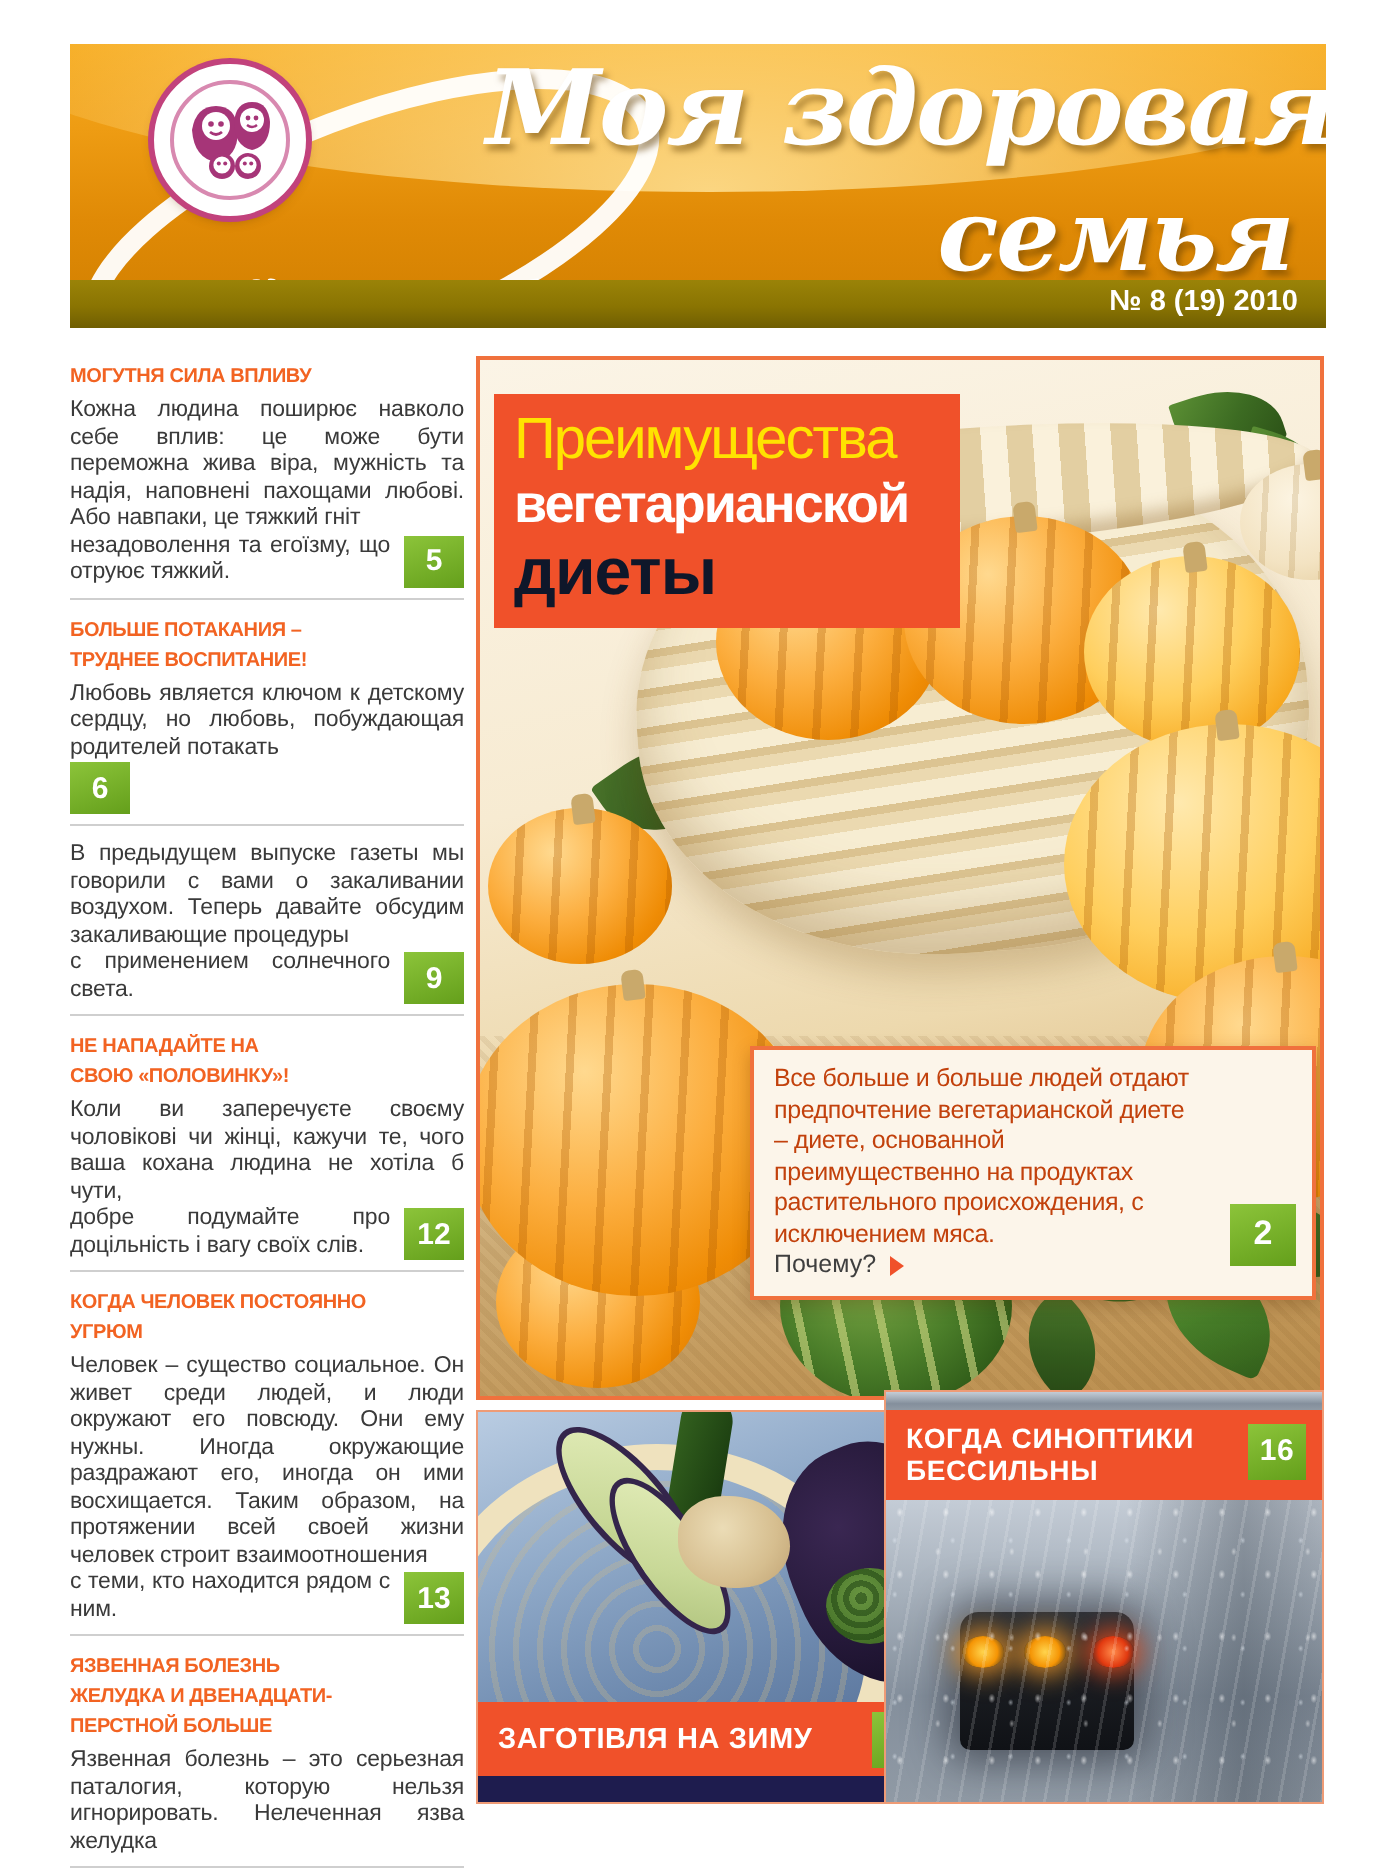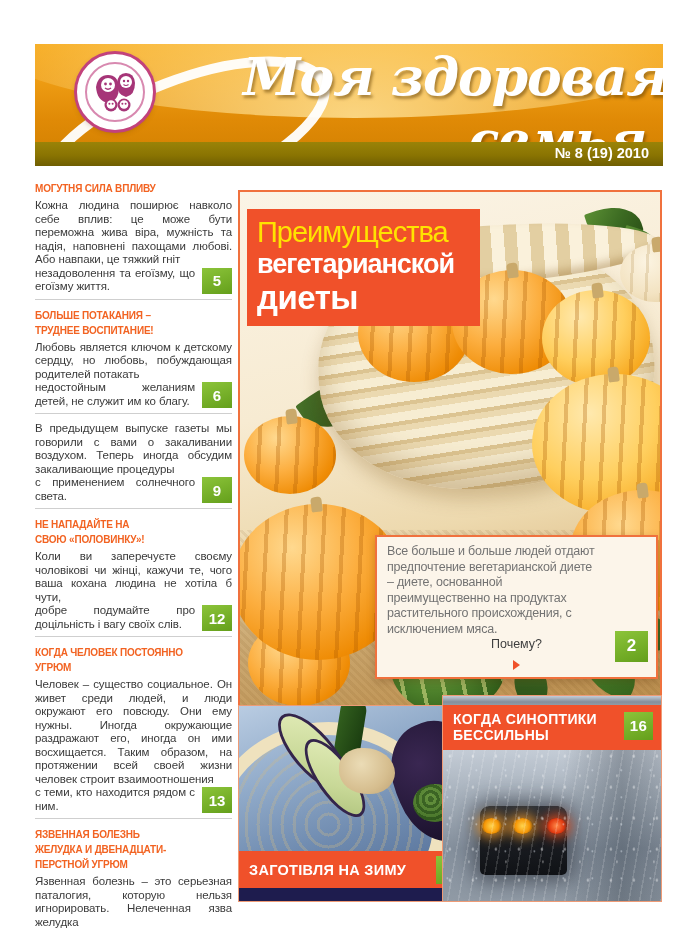--- a/index.html
+++ b/index.html
@@ -5,21 +5,21 @@
   :root{
     --accent-orange:#F0512A; --headline-yellow:#FFE300; --badge-green-1:#8CC43A; --badge-green-2:#649F1B;
     --header-gold-1:#F6AA1E; --header-gold-2:#D07F00; --header-strip:#8A7402;
     --title-orange:#F26322; --endbar-green:#5F9E21; --body-gray:#3A3A3A;
   }
   *{margin:0;padding:0;box-sizing:border-box}
   html,body{background:#e9e9e9}
   .page{position:relative;width:700px;height:934px;background:#fff;margin:0 auto;overflow:hidden;
         font-family:"Liberation Sans",sans-serif;}
   
-  .header{position:absolute;left:35px;top:44px;width:628px;height:122px;overflow:hidden;
+  .header{position:absolute;left:35px;top:22px;width:628px;height:142px;overflow:hidden;
     background:linear-gradient(180deg,var(--header-gold-1) 0%,#EE9C13 30%,#E08A06 62%,var(--header-gold-2) 100%);}
   .header .arc{position:absolute;left:-60px;top:-96px;width:760px;height:170px;border-radius:50%;
     background:radial-gradient(ellipse at 50% 100%,rgba(255,226,150,.85) 0%,rgba(255,214,120,.35) 55%,rgba(255,210,110,0) 75%);}
   .swoosh{position:absolute;left:0;top:0}
   .logo{position:absolute;left:42px;top:10px;width:76px;height:76px;border-radius:50%;background:#fff;
     border:3px solid #fff;box-shadow:0 0 0 3px #C2427C,0 2px 6px rgba(90,50,0,.45);display:flex;align-items:center;justify-content:center;}
   .title-script{position:absolute;color:#fff;font-family:"DejaVu Serif",serif;font-style:italic;font-weight:bold;
     text-shadow:2px 3px 3px rgba(95,60,0,.5);letter-spacing:-1px;white-space:nowrap;}
   .title-l1{left:205px;top:2px;width:430px;font-size:52px;text-align:center;}
   .title-l2{left:400px;top:66px;width:245px;font-size:50px;text-align:center;}
@@ -33,21 +33,21 @@
   .article{padding-bottom:5px;border-bottom:1px solid #CFCFCF;margin-bottom:8px;}
   .article h3{color:var(--title-orange);font-size:10px;line-height:15px;font-weight:bold;
     white-space:pre-line;margin-bottom:3px;letter-spacing:-.2px;}
   .article .body{font-size:11.5px;line-height:13.5px;color:var(--body-gray);text-align:justify;letter-spacing:-.1px;}
   .tail-row{display:flex;align-items:flex-end;gap:7px;margin-top:0;}
   .tail-row .tail{flex:1;font-size:11.5px;line-height:13.5px;color:var(--body-gray);text-align:justify;letter-spacing:-.1px;}
   .badge{flex:0 0 auto;width:30px;height:26px;display:flex;align-items:center;justify-content:center;
     background:linear-gradient(160deg,var(--badge-green-1) 0%,var(--badge-green-2) 100%);
     color:#fff;font-weight:bold;font-size:15px;}
   
-  .feature{position:absolute;left:238px;top:190px;width:424px;height:522px;border:2px solid #F0713D;
+  .feature{position:absolute;left:238px;top:178px;width:424px;height:522px;border:2px solid #F0713D;
     overflow:hidden;background:linear-gradient(168deg,#FBF4E6 0%,#F7EBD2 38%,#EDD9AE 62%,#D4AC6E 88%,#C79A58 100%);}
   .feature .burlap{position:absolute;left:0;bottom:0;width:100%;height:180px;
     background:repeating-linear-gradient(45deg,rgba(125,85,30,.10) 0 3px,rgba(0,0,0,0) 3px 6px),
                linear-gradient(180deg,rgba(160,115,50,0) 0%,rgba(150,105,45,.28) 60%);}
   .basket{position:absolute;left:78px;top:48px;width:336px;height:248px;border-radius:50% 50% 46% 46%;
     transform:rotate(-4deg);
     background:repeating-linear-gradient(-5deg,#F7EDD2 0 9px,#EBD9B0 9px 15px,#DCC492 15px 19px);
     box-shadow:inset 0 -18px 30px rgba(140,100,40,.35),0 10px 18px rgba(120,80,20,.25);}
   .basket-rim{position:absolute;left:70px;top:34px;width:350px;height:58px;border-radius:50%;transform:rotate(-4deg);
     background:repeating-linear-gradient(90deg,#FAF1DB 0 13px,#E3CFA2 13px 26px);
@@ -63,25 +63,25 @@
   .pk-pale::before{background:repeating-linear-gradient(93deg,rgba(0,0,0,0) 0 12px,rgba(170,130,60,.22) 12px 15px);}
   .leaf{position:absolute;border-radius:4% 75% 8% 75%;
     background:linear-gradient(135deg,#5B8F34 0%,#3C6B22 55%,#2C5217 100%);}
   .gourd{position:absolute;border-radius:50%;
     background:repeating-linear-gradient(78deg,rgba(0,0,0,0) 0 16px,rgba(222,226,140,.55) 16px 20px),
     radial-gradient(circle at 38% 30%,#83AC49 0%,#4C7F2A 48%,#2F5B18 80%,#234912 100%);}
   .headline{position:absolute;left:7px;top:17px;width:233px;background:var(--accent-orange);
     padding:7px 8px 10px 10px;line-height:1;}
   .headline .h1{color:var(--headline-yellow);font-size:29px;font-weight:500;letter-spacing:-1px;line-height:33px;}
   .headline .h2{color:#fff;font-size:27px;font-weight:bold;letter-spacing:-1px;line-height:31px;}
-  .headline .h3{color:#ffffff;font-size:33px;font-weight:bold;letter-spacing:-.5px;line-height:36px;}
+  .headline .h3{color:#0f172a;font-size:33px;font-weight:bold;letter-spacing:-.5px;line-height:36px;}
   .teaser{position:absolute;left:135px;top:343px;width:283px;min-height:90px;background:#FCF5EA;
     border:2px solid #F0713D;padding:7px 10px 7px 10px;box-shadow:0 3px 8px rgba(80,40,0,.25);}
-  .teaser .t-body{font-size:12.5px;line-height:15.5px;color:#737373;padding-right:44px;letter-spacing:-.2px;}
-  .teaser .t-q{font-size:12.5px;line-height:15.5px;color:#3F3F3F;display:flex;align-items:center;gap:7px;flex-direction:column;}
+  .teaser .t-body{font-size:12.5px;line-height:15.5px;color:#c2410c;padding-right:44px;letter-spacing:-.2px;}
+  .teaser .t-q{font-size:12.5px;line-height:15.5px;color:#3F3F3F;display:flex;align-items:center;gap:7px;}
   .tri{width:0;height:0;border-left:7px solid var(--accent-orange);border-top:5px solid transparent;
     border-bottom:5px solid transparent;display:inline-block;}
   .teaser .badge{position:absolute;right:8px;bottom:15px;width:33px;height:31px;font-size:17px;}
   
   .tile{position:absolute;display:flex;flex-direction:column;border:1px solid #EE9B76;overflow:hidden;}
   .veg-tile{left:238px;top:705px;width:236px;height:197px;}
   .veg-photo{position:relative;flex:1;overflow:hidden;
     background:linear-gradient(160deg,#B9CCE2 0%,#8FA9C8 40%,#6D89AE 75%,#5A759C 100%);}
   .vbasket{position:absolute;left:-28px;top:16px;width:235px;height:205px;border-radius:50%;
     border:13px solid #EFE2BE;
@@ -168,37 +168,36 @@
       <span class="issue">№ 8 (19) 2010</span>
     </div>
   </div>
 
   <div class="sidebar">
 
     <div class="article">
       <h3>МОГУТНЯ СИЛА ВПЛИВУ</h3>
       <p class="body">Кожна людина поширює навколо себе вплив: це може бути переможна жива віра, мужність та надія, наповнені пахощами любові. Або навпаки, це тяжкий гніт</p>
       <div class="tail-row">
-        <p class="tail">незадоволення та егоїзму, що егоїзму життя.</p>
+        <p class="tail">незадоволення та егоїзму, що отруює тяжкий.</p>
         <div class="badge">5</div>
       </div>
     </div>
 
     <div class="article">
       <h3>БОЛЬШЕ ПОТАКАНИЯ –
 ТРУДНЕЕ ВОСПИТАНИЕ!</h3>
       <p class="body">Любовь является ключом к детскому сердцу, но любовь, побуждающая родителей потакать</p>
       <div class="tail-row">
-        <p class="tail">недостойным желаниям детей, не служит им ко благу.</p>
         <div class="badge">6</div>
       </div>
     </div>
 
     <div class="article">
-      <p class="body">В предыдущем выпуске газеты мы говорили с вами о закаливании воздухом. Теперь иногда обсудим закаливающие процедуры</p>
+      <p class="body">В предыдущем выпуске газеты мы говорили с вами о закаливании воздухом. Теперь давайте обсудим закаливающие процедуры</p>
       <div class="tail-row">
         <p class="tail">с применением солнечного света.</p>
         <div class="badge">9</div>
       </div>
     </div>
 
     <div class="article">
       <h3>НЕ НАПАДАЙТЕ НА
 СВОЮ «ПОЛОВИНКУ»!</h3>
       <p class="body">Коли ви заперечуєте своєму чоловікові чи жінці, кажучи те, чого ваша кохана людина не хотіла б чути,</p>
@@ -214,21 +213,21 @@
       <p class="body">Человек – существо социальное. Он живет среди людей, и люди окружают его повсюду. Они ему нужны. Иногда окружающие раздражают его, иногда он ими восхищается. Таким образом, на протяжении всей своей жизни человек строит взаимоотношения</p>
       <div class="tail-row">
         <p class="tail">с теми, кто находится рядом с ним.</p>
         <div class="badge">13</div>
       </div>
     </div>
 
     <div class="article">
       <h3>ЯЗВЕННАЯ БОЛЕЗНЬ
 ЖЕЛУДКА И ДВЕНАДЦАТИ-
-ПЕРСТНОЙ УГРЮМ</h3>
+ПЕРСТНОЙ БОЛЬШЕ</h3>
       <p class="body">Язвенная болезнь – это серьезная паталогия, которую нельзя игнорировать. Нелеченная язва желудка</p>
 
     </div>
 
   </div>
 
   <div class="feature">
     <div class="burlap"></div>
 
     <div class="leaf" style="left:348px;top:14px;width:52px;height:34px;transform:rotate(-18deg)"></div>

